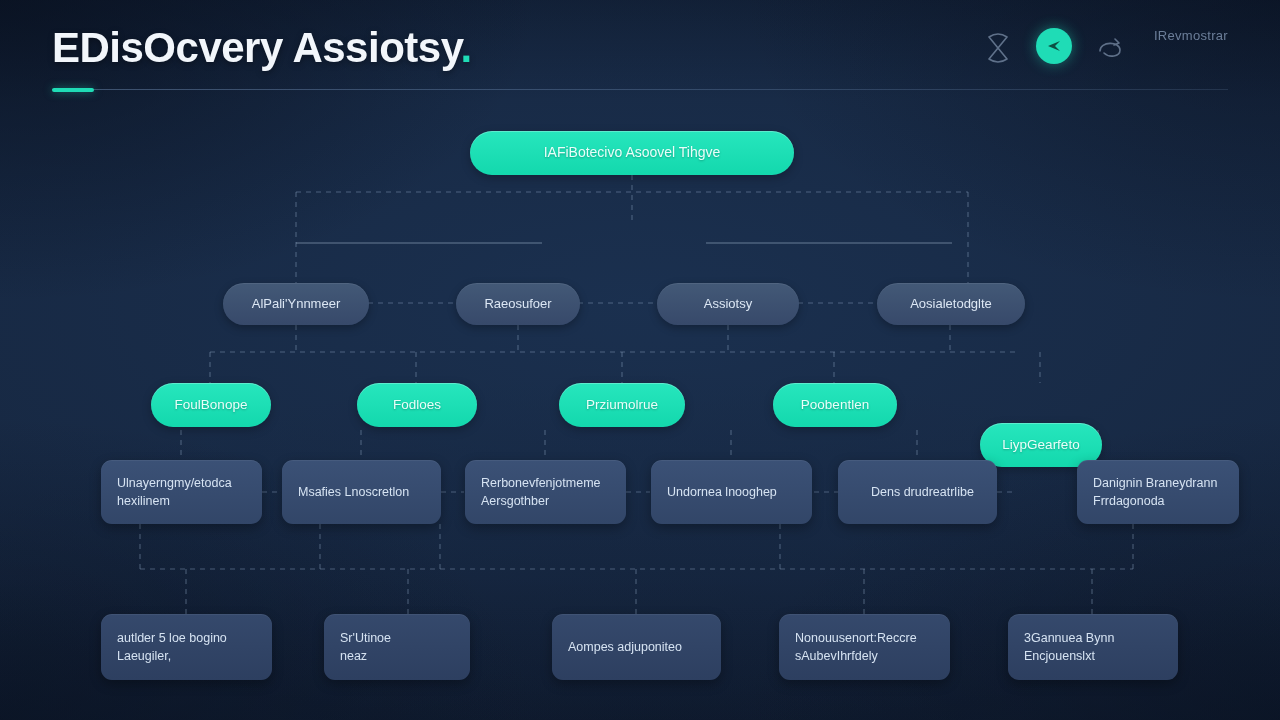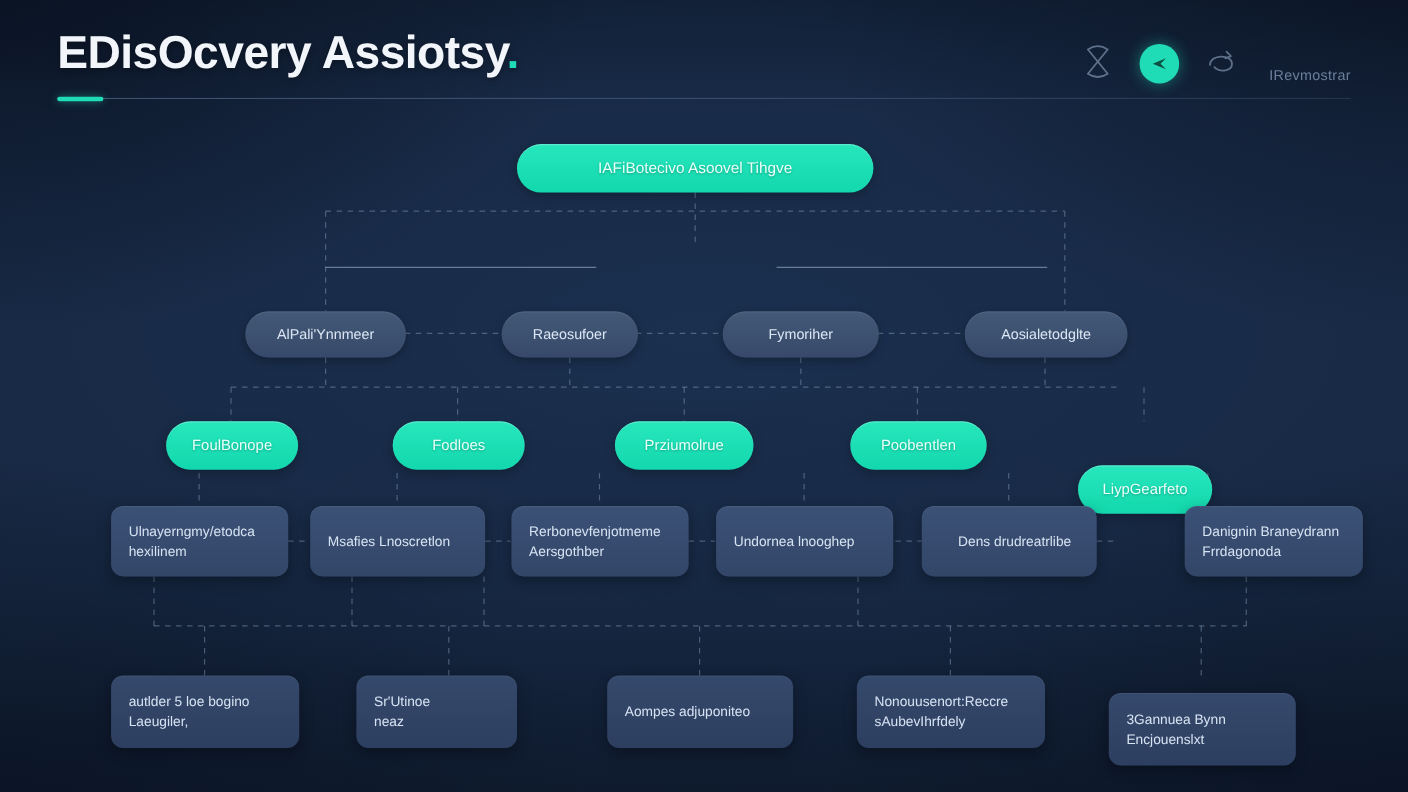--- a/index.html
+++ b/index.html
@@ -36,21 +36,21 @@
     font-size:42px; font-weight:bold; letter-spacing:-0.5px;
     color:#f2f6fb;
     text-shadow:0 2px 6px rgba(0,0,0,.35);
     white-space:nowrap;
   }
   .title .dot{ color:#1fdcb6; }
   .rule-wrap{ position:absolute; left:52px; top:88px; width:1176px; height:4px; }
   .rule-line{ position:absolute; left:0; top:1px; width:1176px; height:1px; background:linear-gradient(90deg, rgba(120,150,190,.45), rgba(120,150,190,.18)); }
   .rule-accent{ position:absolute; left:0; top:0; width:42px; height:4px; border-radius:2px; background:#1fdcb6; box-shadow:0 0 8px rgba(31,220,182,.5); }
 
-  .hdr-icons{ position:absolute; right:52px; top:28px; height:48px; display:flex; align-items:flex-end; gap:18px; }
+  .hdr-icons{ position:absolute; right:52px; top:28px; height:48px; display:flex; align-items:flex-start; gap:18px; }
   .ic{ width:40px; height:40px; display:flex; align-items:center; justify-content:center; opacity:.55; }
   .ic svg{ display:block; }
   .ic-active{
     width:36px; height:36px; border-radius:50%;
     background:#1fdcb6; opacity:1;
     display:flex; align-items:center; justify-content:center;
     box-shadow:0 0 14px rgba(31,220,182,.45);
   }
   .hdr-text{
     font-size:13px; color:#8fa4c2; opacity:.72; letter-spacing:.3px;
@@ -196,38 +196,38 @@
   </div>
 </div>
 
 <div class="canvas">
 
   <div class="node pill-teal root" style="left:470px;top:131px;width:324px;height:44px;">IAFiBotecivo Asoovel Tihgve</div>
 
 
   <div class="node pill-slate" style="left:223px;top:283px;width:146px;height:42px;">AlPali'Ynnmeer</div>
   <div class="node pill-slate" style="left:456px;top:283px;width:124px;height:42px;">Raeosufoer</div>
-  <div class="node pill-slate" style="left:657px;top:283px;width:142px;height:42px;">Fymoriher</div>
+  <div class="node pill-slate" style="left:657px;top:283px;width:142px;height:42px;">Assiotsy</div>
   <div class="node pill-slate" style="left:877px;top:283px;width:148px;height:42px;">Aosialetodglte</div>
 
   <div class="node pill-teal" style="left:151px;top:383px;width:120px;height:44px;">FoulBonope</div>
   <div class="node pill-teal" style="left:357px;top:383px;width:120px;height:44px;">Fodloes</div>
   <div class="node pill-teal" style="left:559px;top:383px;width:126px;height:44px;">Prziumolrue</div>
   <div class="node pill-teal" style="left:773px;top:383px;width:124px;height:44px;">Poobentlen</div>
   <div class="node pill-teal" style="left:980px;top:383px;width:122px;height:44px;margin-top:40px;">LiypGearfeto</div>
 
   <div class="node box-slate" style="left:101px;top:460px;width:161px;height:64px;">Ulnayerngmy/etodca<br>hexilinem</div>
   <div class="node box-slate" style="left:282px;top:460px;width:159px;height:64px;">Msafies Lnoscretlon</div>
   <div class="node box-slate" style="left:465px;top:460px;width:161px;height:64px;">Rerbonevfenjotmeme<br>Aersgothber</div>
   <div class="node box-slate" style="left:651px;top:460px;width:161px;height:64px;">Undornea lnooghep</div>
   <div class="node box-slate" style="left:838px;top:460px;width:159px;height:64px;padding-left:33px;">Dens drudreatrlibe</div>
   <div class="node box-slate" style="left:1077px;top:460px;width:162px;height:64px;">Danignin Braneydrann<br>Frrdagonoda</div>
 
   <div class="node box-slate box-dim" style="left:101px;top:614px;width:171px;height:66px;">autlder 5 loe bogino<br>Laeugiler,</div>
   <div class="node box-slate box-dim" style="left:324px;top:614px;width:146px;height:66px;">Sr'Utinoe<br>neaz</div>
   <div class="node box-slate box-dim" style="left:552px;top:614px;width:169px;height:66px;">Aompes adjuponiteo</div>
   <div class="node box-slate box-dim" style="left:779px;top:614px;width:171px;height:66px;">Nonouusenort:Reccre<br>sAubevIhrfdely</div>
-  <div class="node box-slate box-dim" style="left:1008px;top:614px;width:170px;height:66px;margin-top:16px;">3Gannuea Bynn<br>Encjouenslxt</div>
+  <div class="node box-slate box-dim" style="left:1008px;top:614px;width:170px;height:66px;">3Gannuea Bynn<br>Encjouenslxt</div>
 
 </div>
 
 <div class="vignette"></div>
 <div class="corner-dark"></div>
 
 </body></html>

